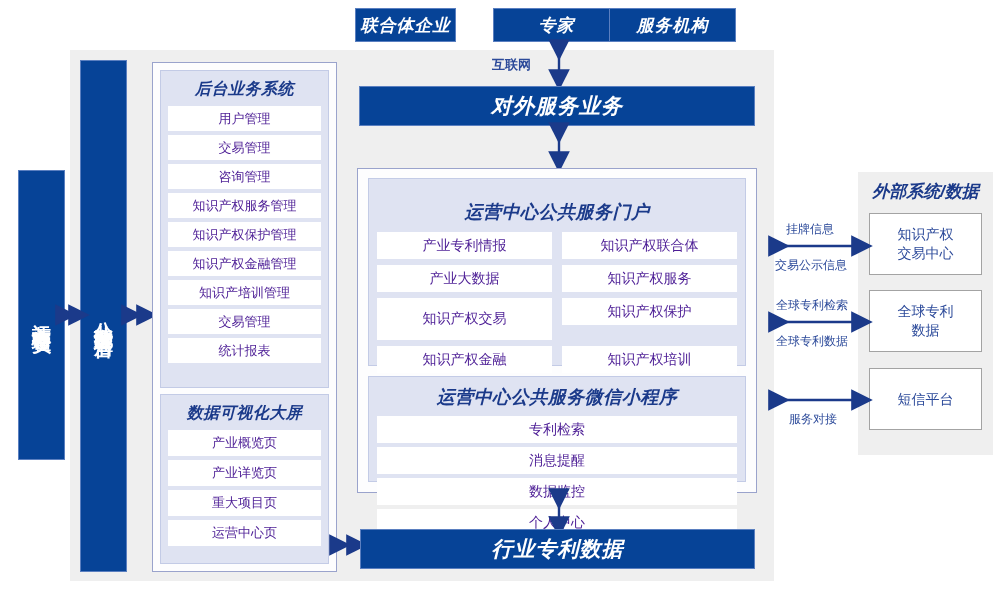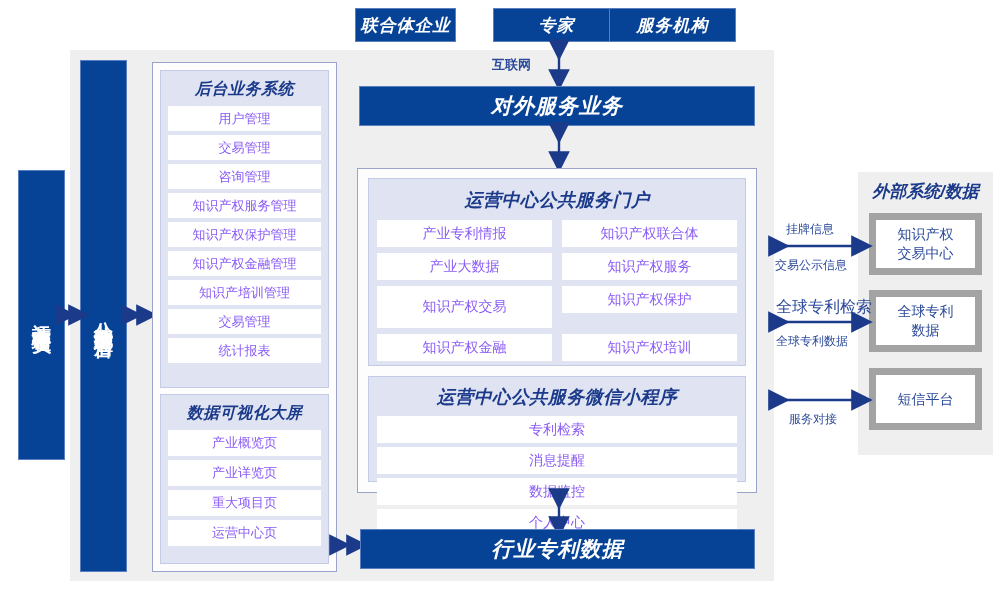--- a/index.html
+++ b/index.html
@@ -28,26 +28,26 @@
 
   .panel{
     background:#dfe3f2;border:1px solid #c3cbe6;
     display:flex;flex-direction:column;align-items:stretch;
   }
   .panel-title{
     color:#1b3a8a;font-weight:bold;font-style:italic;
     text-align:center;letter-spacing:.5px;
   }
   .cell{
-    background:#ffffff;color:#8b5cf6;text-align:right;
+    background:#ffffff;color:#4c1d95;text-align:right;
     display:flex;align-items:center;justify-content:center;
   }
   .white-shell{background:#fdfdfe;border:1px solid #9aa3cc;}
   .outline-box{
-    background:#ffffff;border:7px solid #a3a3a3;color:#2c4a9a;
+    background:#ffffff;border:1px solid #a3a3a3;color:#2c4a9a;
     display:flex;align-items:center;justify-content:center;
     text-align:center;line-height:1.35;
   }
   .lbl{color:#2c4a9a;font-weight:bold;white-space:nowrap;}
   .lbl-thin{color:#2c4a9a;white-space:nowrap;}
   .ext-title{color:#1b3a8a;font-weight:bold;font-style:italic;text-align:center;}
 
   svg{display:block;overflow:visible;}
 </style>
 </head>
@@ -126,21 +126,21 @@
     <div style="display:flex;flex-direction:column;gap:4px;">
       <div class="cell" style="height:26px;font-size:13px;">产业概览页</div>
       <div class="cell" style="height:26px;font-size:13px;">产业详览页</div>
       <div class="cell" style="height:26px;font-size:13px;">重大项目页</div>
       <div class="cell" style="height:26px;font-size:13px;">运营中心页</div>
     </div>
   </div>
 
   <div class="abs white-shell" style="left:357px;top:168px;width:400px;height:325px;"></div>
 
-  <div class="abs panel" style="left:368px;top:178px;width:378px;height:188px;padding:5px 8px;">
+  <div class="abs panel" style="left:368px;top:178px;width:378px;height:188px;padding:17px 8px;">
     <div class="panel-title" style="font-size:18px;margin:4px 0 8px;">运营中心公共服务门户</div>
     <div style="display:grid;grid-template-columns:1fr 1fr;gap:6px 10px;">
       <div class="cell" style="height:27px;font-size:14px;">产业专利情报</div>
       <div class="cell" style="height:27px;font-size:14px;">知识产权联合体</div>
       <div class="cell" style="height:27px;font-size:14px;">产业大数据</div>
       <div class="cell" style="height:27px;font-size:14px;">知识产权服务</div>
       <div class="cell" style="height:42px;font-size:14px;">知识产权交易</div>
       <div class="cell" style="height:27px;font-size:14px;">知识产权保护</div>
       <div class="cell" style="height:27px;font-size:14px;">知识产权金融</div>
       <div class="cell" style="height:27px;font-size:14px;">知识产权培训</div>
@@ -189,21 +189,21 @@
   <div class="abs lbl-thin" style="left:786px;top:221px;font-size:12px;">
     <span>挂牌信息</span>
   </div>
   <div class="abs lbl-thin" style="left:775px;top:257px;font-size:12px;">
     <span>交易公示信息</span>
   </div>
 
   <svg class="abs" style="left:775px;top:313px;width:92px;height:18px;">
     <line x1="4" y1="9" x2="87" y2="9" stroke="#1b3a8a" stroke-width="2.4" marker-start="url(#ah)" marker-end="url(#ah)"></line>
   </svg>
-  <div class="abs lbl-thin" style="left:776px;top:297px;font-size:16px;">
+  <div class="abs lbl-thin" style="left:776px;top:297px;font-size:12px;">
     <span>全球专利检索</span>
   </div>
   <div class="abs lbl-thin" style="left:776px;top:333px;font-size:12px;">
     <span>全球专利数据</span>
   </div>
 
   <svg class="abs" style="left:775px;top:391px;width:92px;height:18px;">
     <line x1="4" y1="9" x2="87" y2="9" stroke="#1b3a8a" stroke-width="2.4" marker-start="url(#ah)" marker-end="url(#ah)"></line>
   </svg>
   <div class="abs lbl-thin" style="left:789px;top:411px;font-size:12px;">

